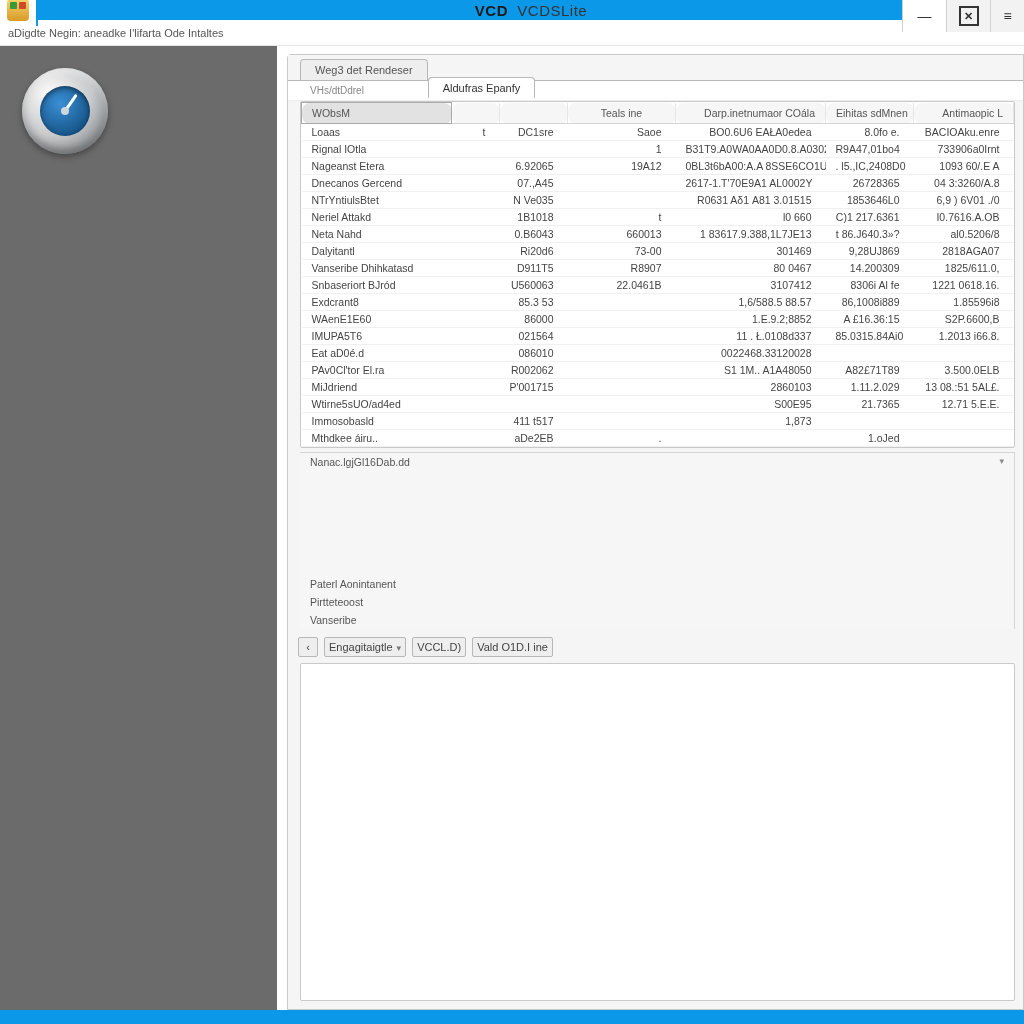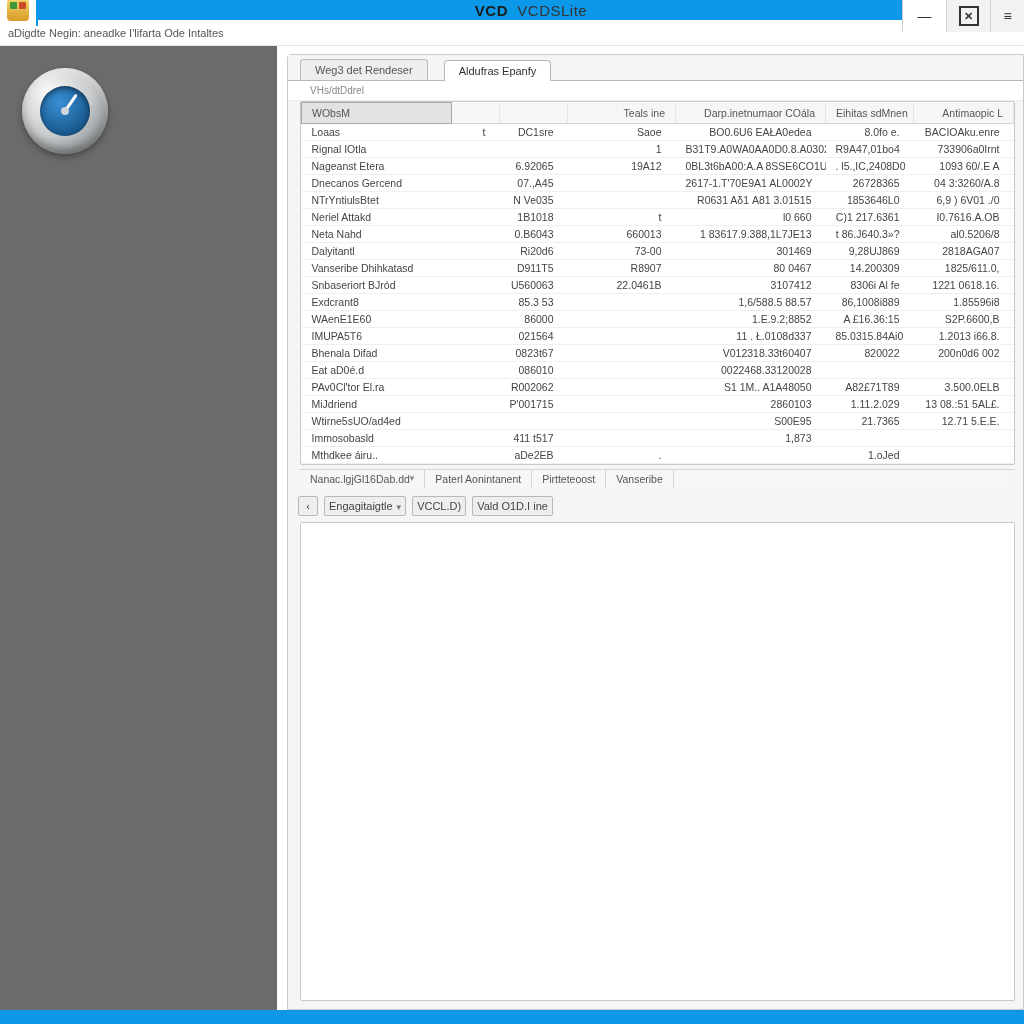--- a/index.html
+++ b/index.html
@@ -39,42 +39,42 @@
   }
   .dial .needle {
     position: absolute; left: 50%; top: 50%; width: 3px; height: 20px;
     background: #fff; transform-origin: bottom center;
     transform: translate(-50%, -100%) rotate(35deg); border-radius: 2px;
   }
   .dial .hub { position: absolute; left: 50%; top: 50%; width: 8px; height: 8px; background: #cfd6dc; border-radius: 50%; transform: translate(-50%,-50%); }
 
   
   .panel { flex: 1; margin: 8px 0 0 10px; border: 1px solid #c9c9c9; border-radius: 4px 0 0 0; background: #f5f5f5; display: flex; flex-direction: column; }
-  .tabs { display: flex; gap: 16px; padding: 4px 8px 0 12px; background: #f5f5f5; font-size: 11px; }
+  .tabs { display: flex; gap: 0; padding: 4px 8px 0 12px; background: #f5f5f5; font-size: 11px; }
   .tab { padding: 4px 14px 4px 14px; border: 1px solid #b8b8b8; border-bottom: none; border-radius: 4px 4px 0 0; background: #eee; color: #555; }
-  .tab.active { background: #fff; color: #333; font-weight: 500; position: relative; top: 1px; }
+  .tab.active { background: #fff; color: #333; font-weight: 500; position: relative; top: 18px; }
   .tabstrip-border { height: 1px; background: #b8b8b8; }
   .subheader { font-size: 10px; color: #888; padding: 4px 0 4px 22px; background: #fff; border-bottom: 1px solid #eee; }
 
   
   .table-wrap { background: #fff; border: 1px solid #c9c9c9; margin: 0 8px 4px 12px; border-radius: 2px; overflow: hidden; }
   table { width: 100%; border-collapse: collapse; font-size: 10.5px; color: #444; table-layout: fixed; }
   thead th {
     background: #f6f6f6; border-bottom: 1px solid #d5d5d5; border-right: 1px solid #e5e5e5;
-    padding: 4px 10px; font-weight: 400; color: #555; text-align: left; white-space: nowrap; overflow: hidden;
+    padding: 4px 10px; font-weight: 400; color: #555; text-align: left; white-space: nowrap; overflow: hidden; border-radius: 8px;
   }
   thead th.selected { background: #e2e2e2; border: 1px solid #aaa; }
   tbody td { padding: 2px 10px; border-bottom: 1px solid #f0f0f0; white-space: nowrap; overflow: hidden; text-overflow: clip; }
   tbody td.num { text-align: right; padding-right: 14px; }
   tbody td.label { text-align: left; }
   col.c0 { width: 150px; } col.c1 { width: 48px; } col.c2 { width: 68px; }
   col.c3 { width: 108px; } col.c4 { width: 150px; } col.c5 { width: 88px; } col.c6 { width: 100px; }
 
   
-  .filter-row { display: flex; gap: 0; border-top: 1px solid #d5d5d5; background: #f6f6f6; margin: 0 8px 4px 12px; font-size: 10.5px; }
+  .filter-row { display: flex; gap: 0; border-top: 1px solid #d5d5d5; background: #f6f6f6; margin: 0 8px 4px 12px; font-size: 10.5px; flex-direction: column; }
   .filter-cell { border-right: 1px solid #d5d5d5; padding: 3px 10px; color: #555; }
   .filter-cell.wide { flex: 0 0 122px; display: flex; justify-content: space-between; }
   .filter-cell .chev { color: #888; font-size: 9px; }
 
   
   .bottom-tabs { display: flex; gap: 6px; padding: 4px 0 6px 10px; background: #f5f5f5; font-size: 11px; }
   .btab { border: 1px solid #b8b8b8; background: #eee; padding: 3px 4px; border-radius: 2px; color: #444; }
   .btab .chev { font-size: 9px; color: #777; margin-left: 4px; }
   .btab.sq { width: 20px; padding: 3px 4px; text-align: center; }
 
@@ -135,21 +135,21 @@
             <col class="c3">
             <col class="c4">
             <col class="c5">
             <col class="c6">
           </colgroup>
         <thead>
           <tr>
             <th class="selected">WObsM</th>
             <th></th>
             <th></th>
-            <th style="text-align:right">Teals ine</th>
+            <th style="text-align:center">Teals ine</th>
             <th style="text-align:right">Darp.inetnumaor COála</th>
             <th style="text-align:left">Eihitas sdMnen</th>
             <th style="text-align:right">Antimaopic L</th>
           </tr>
         </thead>
         <tbody id="tbody">
             <tr>
               <td class="label">Loaas</td>
               <td class="num">t</td>
               <td class="num">DC1sre</td>
@@ -258,29 +258,20 @@
               <td class="num">S2P.6600,B</td>
             </tr>
             <tr>
               <td class="label">IMUPA5T6</td>
               <td class="num"></td>
               <td class="num">021564</td>
               <td class="num"></td>
               <td class="num">11 .  Ł.0108d337</td>
               <td class="num">85.0315.84Ai0</td>
               <td class="num">1.2013 i66.8.</td>
-            </tr>
-            <tr>
-              <td class="label">Bhenala Difad</td>
-              <td class="num"></td>
-              <td class="num">0823t67</td>
-              <td class="num"></td>
-              <td class="num">V012318.33t60407</td>
-              <td class="num">820022</td>
-              <td class="num">200n0d6 002</td>
             </tr>
             <tr>
               <td class="label">Eat aD0é.d</td>
               <td class="num"></td>
               <td class="num">086010</td>
               <td class="num"></td>
               <td class="num">0022468.33120028</td>
               <td class="num"></td>
               <td class="num"></td>
             </tr>

